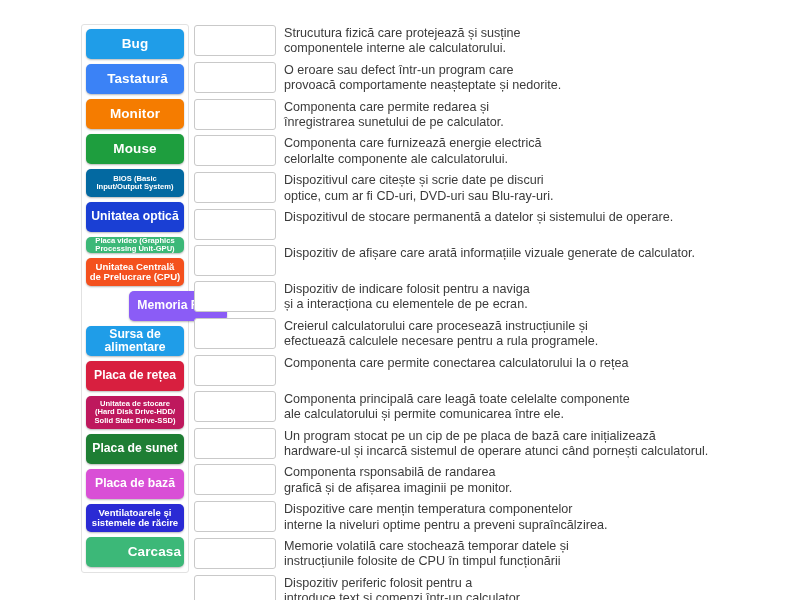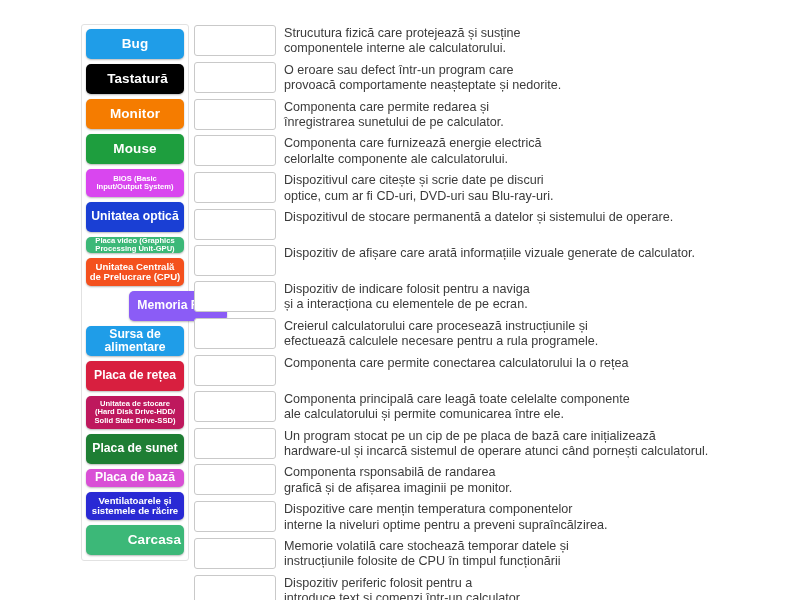--- a/index.html
+++ b/index.html
@@ -100,30 +100,30 @@
 </style>
 </head>
 <body>
 
 <div id="app">
 
   <div class="tile-column" id="tile-column">
       <div class="tile" style="background: rgb(31, 157, 232); height: 30px;">
         <span class="tile-label tsz-lg">Bug</span>
       </div>
-      <div class="tile" style="background: #000000; height: 30px; padding-left: 8px;">
+      <div class="tile" style="background: #3b82f6; height: 30px; padding-left: 8px;">
         <span class="tile-label tsz-lg">Tastatură</span>
       </div>
       <div class="tile" style="background: rgb(245, 124, 0); height: 30px;">
         <span class="tile-label tsz-lg">Monitor</span>
       </div>
       <div class="tile" style="background: rgb(30, 158, 62); height: 30px;">
         <span class="tile-label tsz-lg">Mouse</span>
       </div>
-      <div class="tile" style="background: #d946ef; height: 28px;">
+      <div class="tile" style="background: #0369a1; height: 28px;">
         <span class="tile-label tsz-xs">BIOS (Basic
 Input/Output System)</span>
       </div>
       <div class="tile" style="background: rgb(26, 63, 212); height: 30px;">
         <span class="tile-label tsz-md">Unitatea optică</span>
       </div>
       <div class="tile" style="background: rgb(60, 184, 120); height: 16px;">
         <span class="tile-label tsz-xs">Placa video (Graphics
 Processing Unit-GPU)</span>
       </div>
@@ -142,21 +142,21 @@
         <span class="tile-label tsz-md">Placa de rețea</span>
       </div>
       <div class="tile" style="background: #be185d; height: 33px;">
         <span class="tile-label tsz-xs">Unitatea de stocare
 (Hard Disk Drive-HDD/
 Solid State Drive-SSD)</span>
       </div>
       <div class="tile" style="background: rgb(30, 126, 52); height: 30px;">
         <span class="tile-label tsz-md">Placa de sunet</span>
       </div>
-      <div class="tile" style="background: rgb(217, 79, 214); height: 18px;">
+      <div class="tile" style="background: rgb(217, 79, 214); height: 30px;">
         <span class="tile-label tsz-md">Placa de bază</span>
       </div>
       <div class="tile" style="background: rgb(42, 42, 212); height: 28px;">
         <span class="tile-label tsz-sm">Ventilatoarele și
 sistemele de răcire</span>
       </div>
       <div class="tile" style="background: rgb(60, 184, 120); height: 30px;">
         <span class="tile-label tsz-lg">Carcasa</span>
       </div>
     </div>

